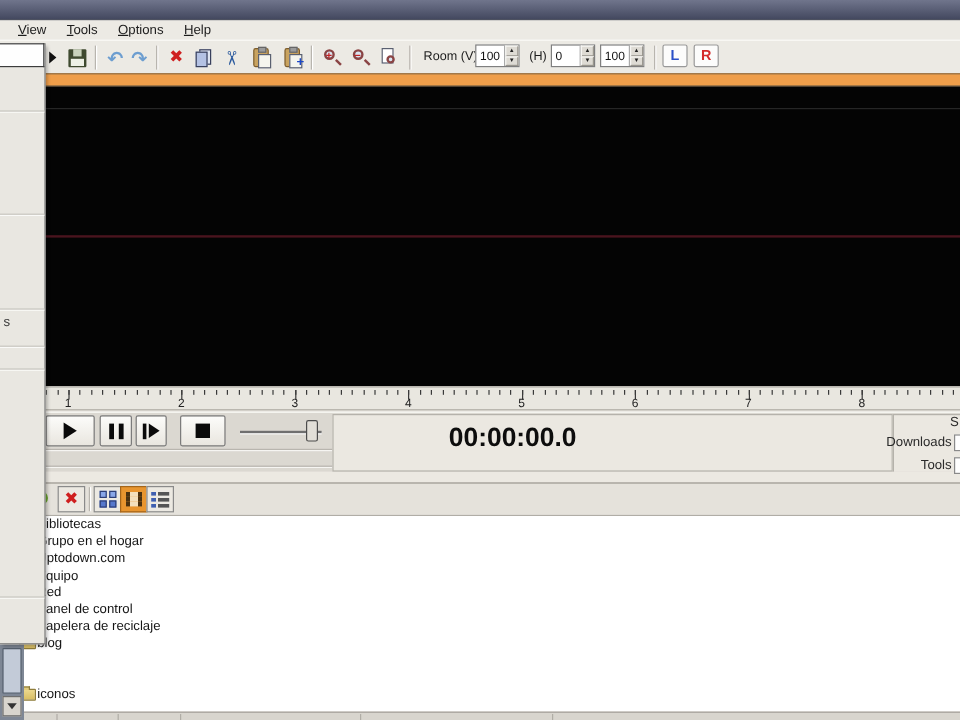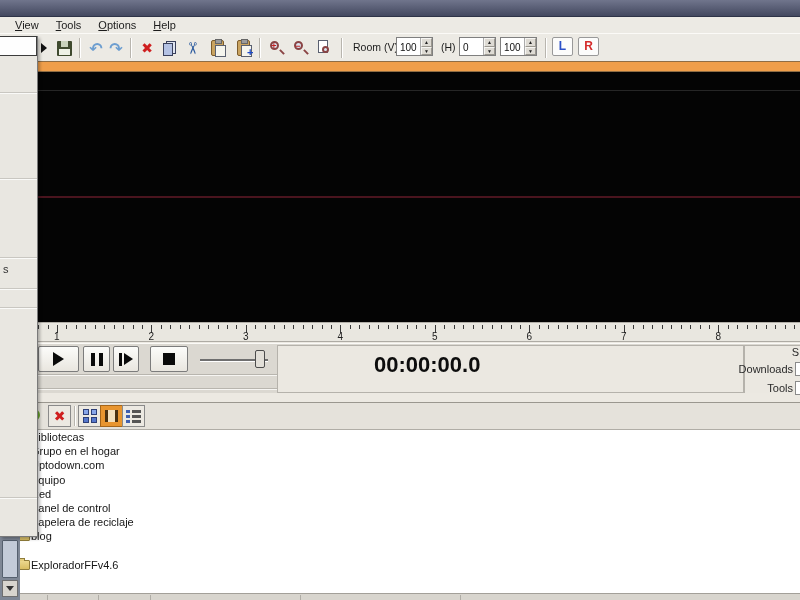--- a/index.html
+++ b/index.html
@@ -440,23 +440,23 @@
           <span class="folder-label" style="left: 31px;">Panel de control</span>
         </div>
         <div class="folder-row" style="left: 0px; top: 86px; width: 800px;">
           <span class="folder-ico" style="left: 16px;"></span>
           <span class="folder-label" style="left: 31px;">Papelera de reciclaje</span>
         </div>
         <div class="folder-row" style="left: 0px; top: 100px; width: 800px;">
           <span class="folder-ico" style="left: 16px;"></span>
           <span class="folder-label" style="left: 31px;">blog</span>
         </div>
-        <div class="folder-row" style="left: 0px; top: 129px; width: 800px;">
-          <span class="folder-ico" style="left: 16px;"></span>
-          <span class="folder-label" style="left: 31px;">ExploradorFFv4.6</span>
+        <div class="folder-row" style="left: 0px; top: 143px; width: 800px;">
+          <span class="folder-ico" style="left: 16px;"></span>
+          <span class="folder-label" style="left: 31px;">iconos</span>
         </div>
       </div>
     <div class="statusbar">
       <i style="left:47px"></i>
         <i style="left:98px"></i>
         <i style="left:150px"></i>
         <i style="left:300px"></i>
         <i style="left:460px"></i>
     </div>
   </div>

